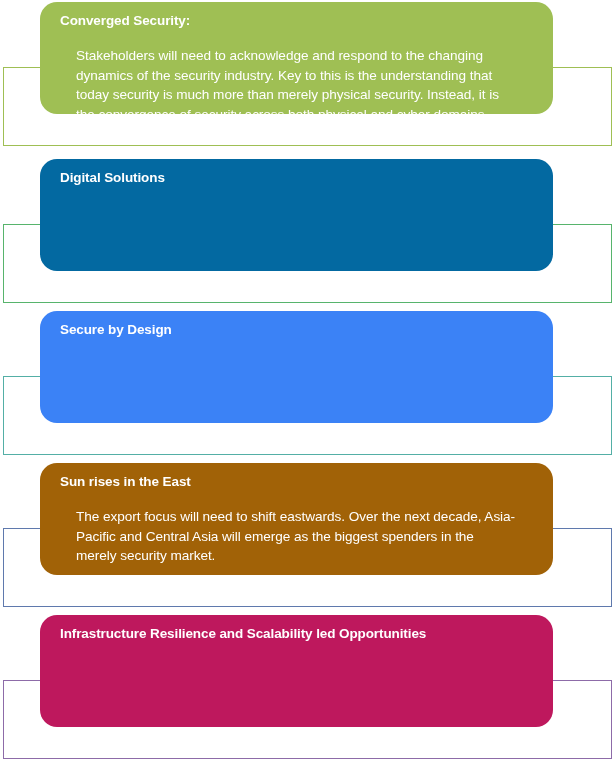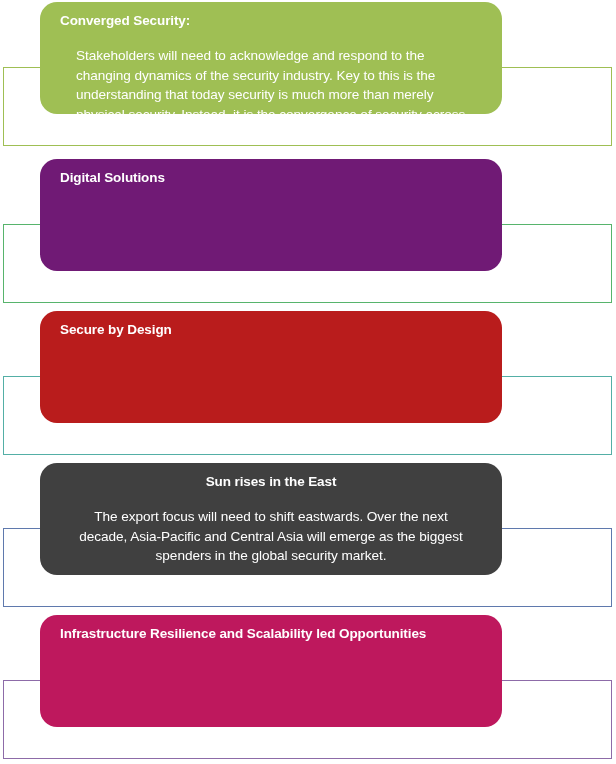--- a/index.html
+++ b/index.html
@@ -38,21 +38,21 @@
     border: 1.6px solid currentColor;
     box-sizing: border-box;
     background: transparent;
   }
 
   
   .card {
     position: absolute;
     left: 40px;
     top: 0px;
-    width: 462px;
+    width: 513px;
     height: 112px;
     border-radius: 17px;
     box-sizing: border-box;
     padding: 11px 20px 12px 20px;
     color: #ffffff;
     overflow: hidden;
   }
 
   .card-title {
     font-size: 13.5px;
@@ -87,37 +87,37 @@
   <div class="item item-0">
     <div class="frame" style="color: rgb(159, 191, 84);"></div>
     <div class="card" style="background-color: rgb(159, 191, 84);">
       <p class="card-title">Converged Security:</p>
       <p class="card-body">Stakeholders will need to  acknowledge  and respond  to the changing dynamics of  the security industry.  Key to this is the understanding that today security is much  more  than merely  physical security. Instead, it is the convergence of security across both physical and cyber domains.</p>
     </div>
   </div>
 
   <div class="item item-1">
     <div class="frame" style="color: rgb(87, 180, 108);"></div>
-    <div class="card" style="background-color: #701a75;">
+    <div class="card" style="background-color: #0369a1;">
       <p class="card-title">Digital Solutions</p>
     </div>
   </div>
 
   <div class="item item-2">
     <div class="frame" style="color: rgb(84, 175, 166);"></div>
-    <div class="card" style="background-color: #b91c1c;">
+    <div class="card" style="background-color: #3b82f6;">
       <p class="card-title">Secure by Design</p>
     </div>
   </div>
 
   <div class="item item-3">
     <div class="frame" style="color: rgb(95, 121, 173);"></div>
-    <div class="card" style="background-color: #404040; text-align: center;">
+    <div class="card" style="background-color: #a16207;">
       <p class="card-title">Sun rises in the East</p>
-      <p class="card-body">The export focus will need to shift eastwards. Over the  next decade, Asia-Pacific and Central Asia will emerge as the biggest spenders in the global security market.</p>
+      <p class="card-body">The export focus will need to shift eastwards. Over the  next decade, Asia-Pacific and Central Asia will emerge as the biggest spenders in the merely security market.</p>
     </div>
   </div>
 
   <div class="item item-4">
     <div class="frame" style="color: rgb(141, 107, 168);"></div>
     <div class="card" style="background-color: #be185d;">
       <p class="card-title">Infrastructure Resilience and Scalability led Opportunities</p>
     </div>
   </div>
 

